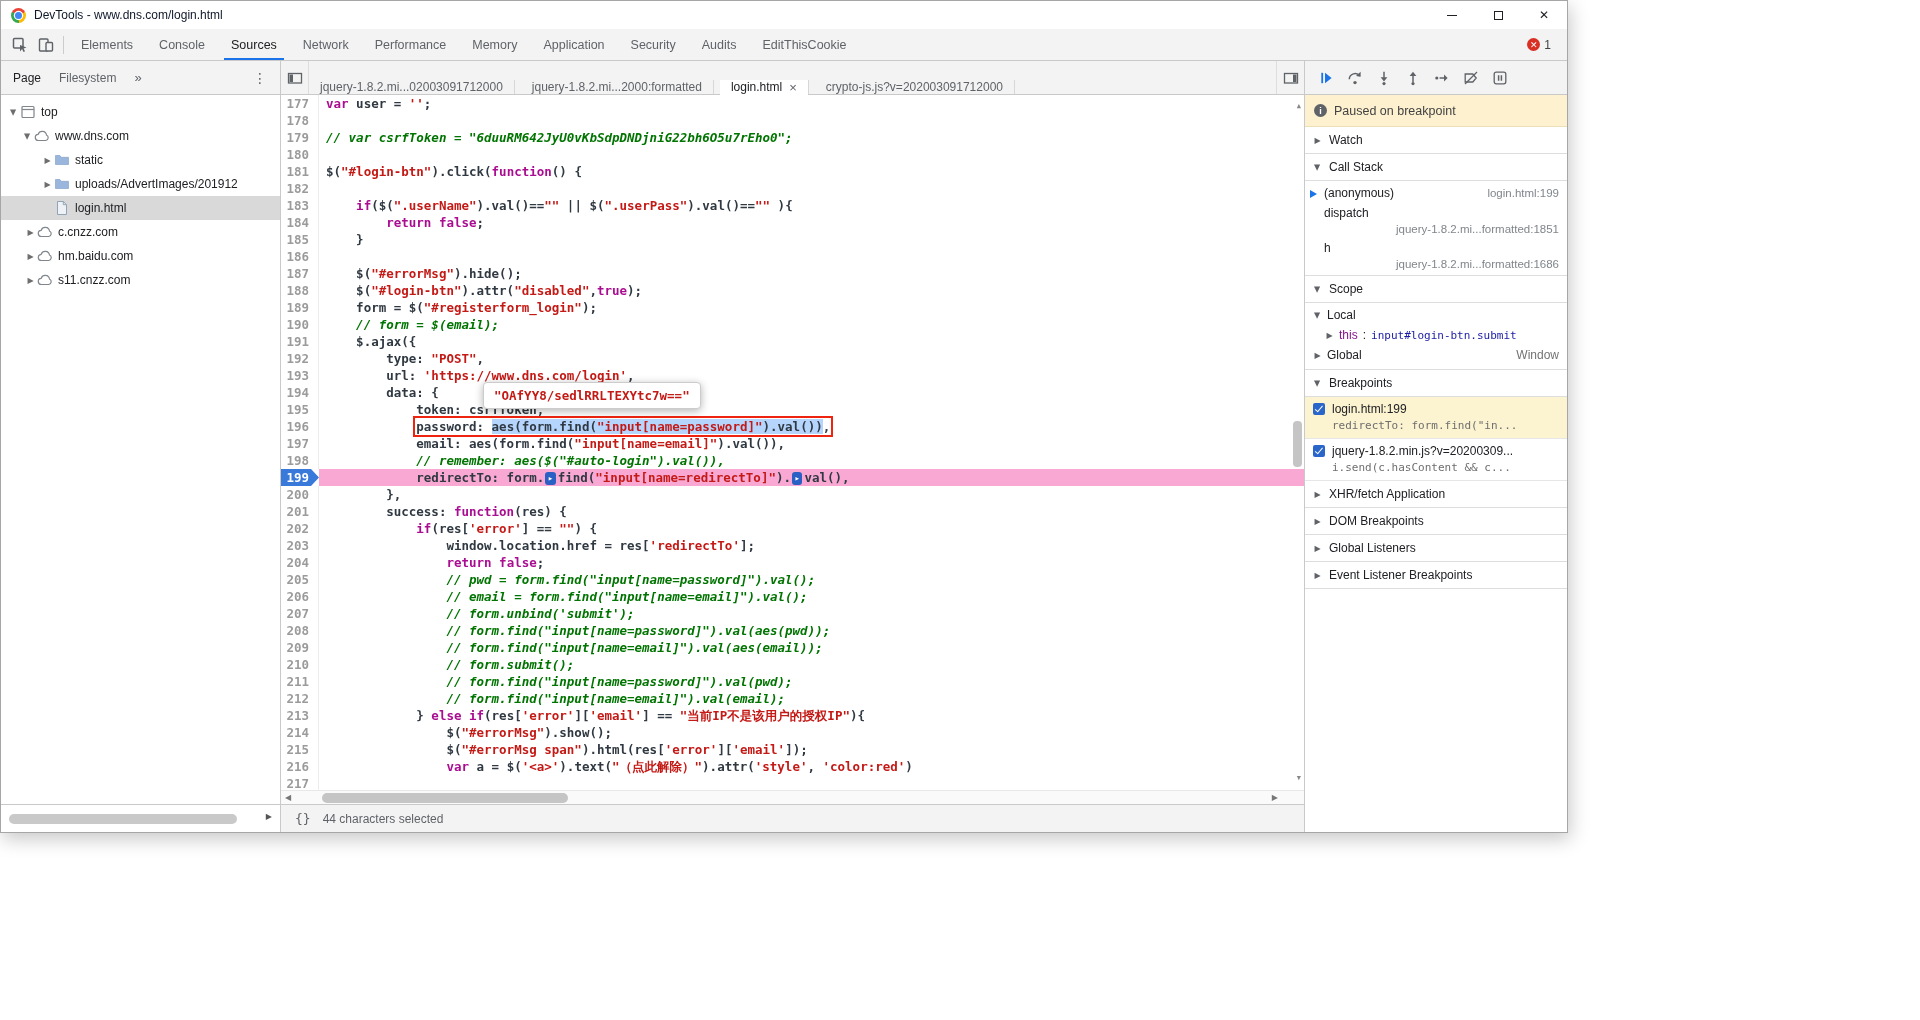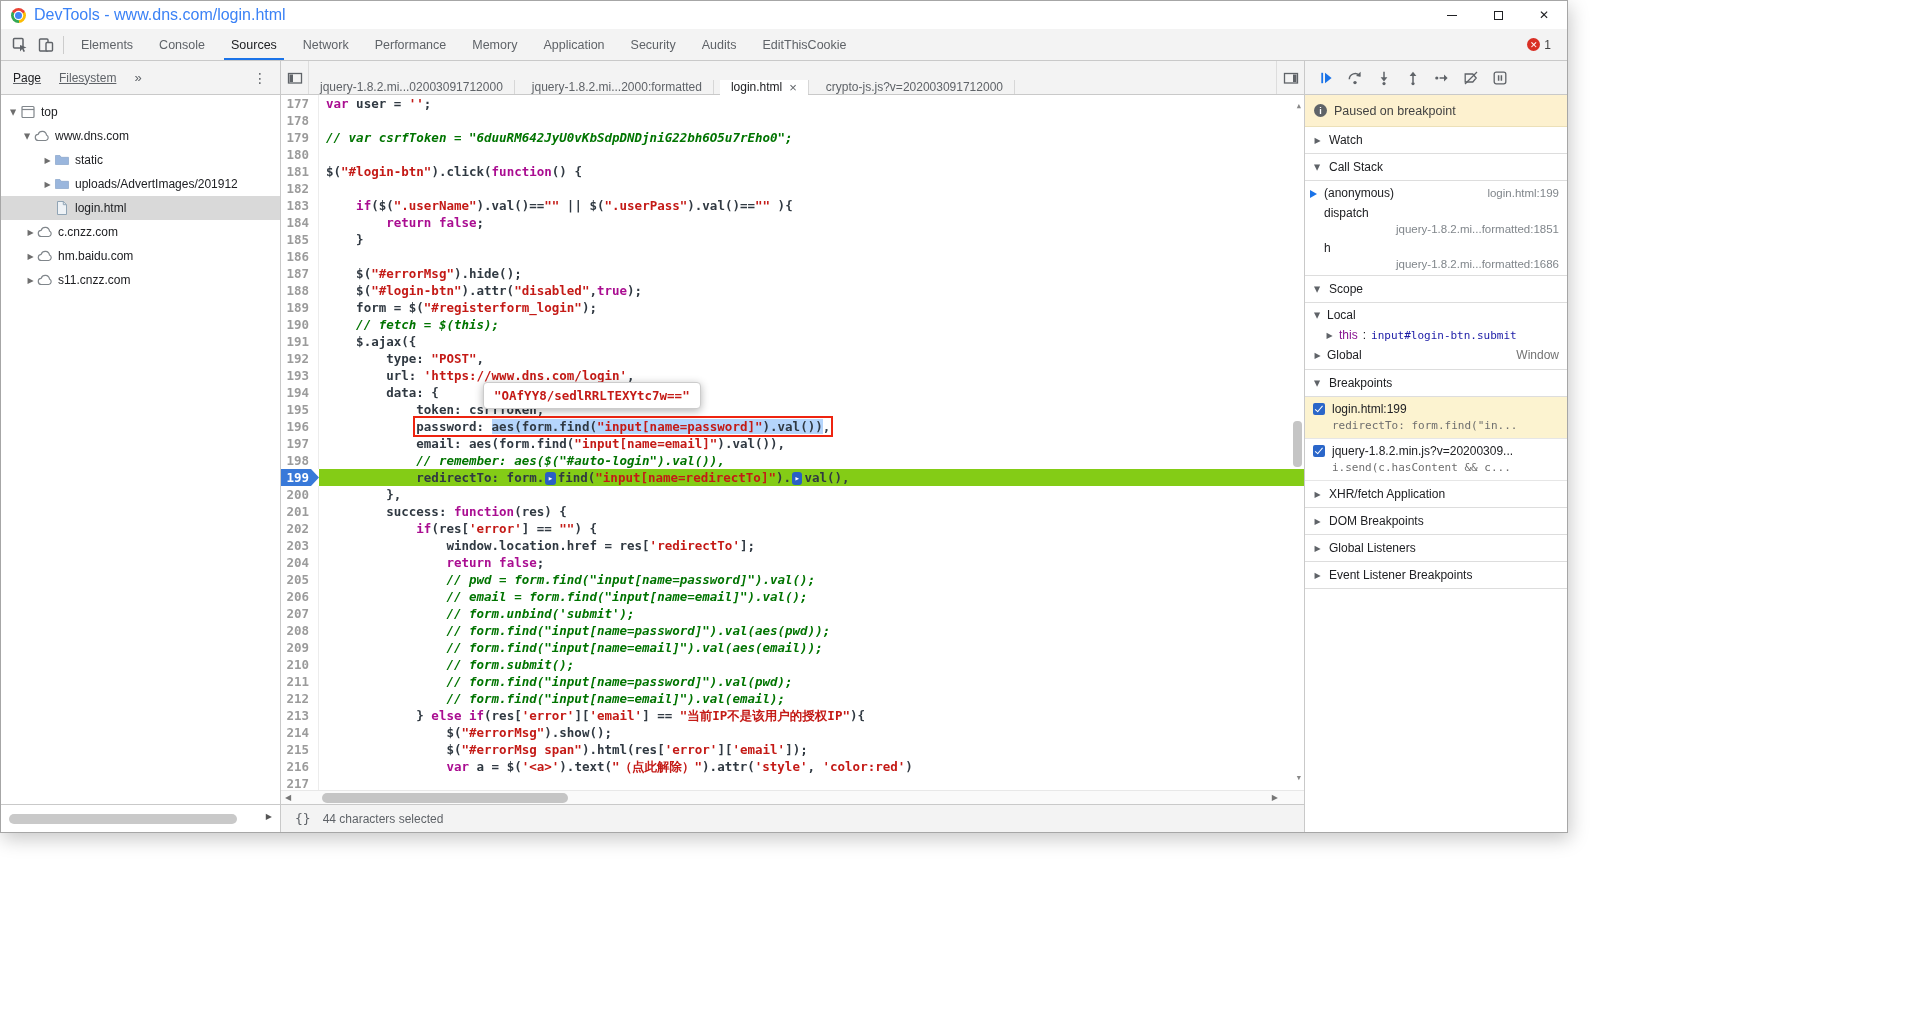--- a/index.html
+++ b/index.html
@@ -3,21 +3,21 @@
 <meta charset="utf-8">
 <style>
 *{margin:0;padding:0;box-sizing:border-box;}
 html,body{background:#fff;}
 body{font-family:"Liberation Sans","DejaVu Sans",sans-serif;font-size:12px;color:#202124;width:1920px;height:1020px;overflow:hidden;}
 .stage{position:relative;width:1920px;height:1020px;background:#fff;}
 .window{position:absolute;left:0;top:0;width:1568px;height:833px;background:#fff;border:1px solid #a6a6a6;box-shadow:2px 6px 18px rgba(0,0,0,.22);display:flex;flex-direction:column;}
 .titlebar{height:28px;flex:0 0 28px;background:#fff;display:flex;align-items:center;padding-left:10px;}
 .chrome-logo{width:15px;height:15px;border-radius:50%;background:conic-gradient(from -60deg,#ea4335 0 120deg,#fbbc05 120deg 240deg,#34a853 240deg 360deg);position:relative;margin-right:8px;flex:0 0 15px;}
 .chrome-logo::after{content:"";position:absolute;inset:4px;background:#4285f4;border-radius:50%;box-shadow:0 0 0 1.2px #fff;}
-.title{font-size:16px;color:#3b82f6;}
+.title{font-size:12px;color:#0f172a;}
 .wincontrols{margin-left:auto;display:flex;height:28px;}
 .wc{width:46px;display:flex;align-items:center;justify-content:center;color:#202124;font-size:12px;}
 .glyph-min{display:block;width:10px;border-top:1px solid #202124;}
 .glyph-max{display:block;width:9px;height:9px;border:1px solid #202124;}
 .toolbar{height:32px;flex:0 0 32px;background:#f3f3f3;border-bottom:1px solid #c9c9c9;display:flex;align-items:center;padding:0 6px;}
 .tbtn{width:26px;height:26px;display:flex;align-items:center;justify-content:center;}
 .tb-divider{width:1px;height:18px;background:#ccc;margin:0 4px;}
 .dt-tabs{display:flex;height:100%;align-items:stretch;}
 .dt-tab{display:flex;align-items:center;padding:0 13px;font-size:12.5px;color:#5f6368;position:relative;}
 .dt-tab.active{color:#202124;}
@@ -49,21 +49,21 @@
 .pane-icon.right{margin-left:auto;border-right:none;border-left:1px solid #ddd;}
 .ed-tablist{display:flex;align-items:flex-end;gap:6px;}
 .ed-tab{display:flex;align-items:center;padding:0 11px;border-right:1px solid #d7d7d7;font-size:12px;color:#5f6368;background:#f3f3f3;position:relative;}
 .ed-tab.active{background:#fff;color:#202124;}
 .ed-tab.active::after{content:"";position:absolute;left:0;right:0;bottom:-1px;height:1px;background:#fff;}
 .ed-close{margin-left:7px;color:#5f6368;font-size:13px;line-height:1;}
 .code-wrap{flex:1;position:relative;overflow:hidden;font-family:"DejaVu Sans Mono","Liberation Mono",monospace;font-size:12.5px;line-height:17px;cursor:text;background:#fff;font-weight:bold;}
 .cl{display:flex;height:17px;white-space:pre;}
 .ln{flex:0 0 38px;text-align:right;padding-right:9px;color:#9b9b9b;border-right:1px solid #ececec;user-select:none;}
 .ct{flex:1;padding-left:7px;}
-.cl.exec .ct{background:#84cc16;}
+.cl.exec .ct{background:#f9a8d4;}
 .cl.exec .ln{background:#3879d9;color:#fff;clip-path:polygon(0 0,30px 0,38px 50%,30px 100%,0 100%);border-right-color:transparent;}
 .tk-k{color:#aa0d91;}
 .tk-s{color:#c41a16;}
 .tk-c{color:#007400;font-style:italic;}
 .tk-p{color:#303942;}
 .redbox{outline:2px solid #ee2410;outline-offset:1px;}
 .selected{background:#b5d5fc;}
 .stepmark{display:inline-block;background:#2a5fc4;color:#fff;font-size:9px;line-height:13px;height:13px;padding:0 2.5px;border-radius:3px;margin:0 2px 0 1px;vertical-align:1px;font-style:normal;}
 .tooltip{position:absolute;left:202px;top:287px;background:#fff;border:1px solid #ccc;border-radius:4px;box-shadow:0 2px 8px rgba(0,0,0,.3);padding:4px 10px;color:#c41a16;z-index:6;white-space:pre;}
 .vthumb{position:absolute;right:2px;top:326px;width:9px;height:46px;background:#c5c5c5;border-radius:4px;}
@@ -163,21 +163,21 @@
         </span>
       </div>
     </div>
 
     <div class="content">
       <div class="center-col">
         <div class="cols">
 
           <div class="sidebar">
             <div class="side-tabs">
-              <span style="display:flex;gap:18px;text-decoration:underline;">
+              <span style="display:flex;gap:18px;">
                   <span class="side-tab active">Page</span>
                   <span class="side-tab">Filesystem</span>
                 </span>
               <span class="overflow-chev">»</span>
               <span class="side-menu">⋮</span>
             </div>
             <div class="tree">
                 <div class="trow" style="padding-left: 6px;">
                   <span class="ttri open">▶</span>
                   <span class="ticon">
@@ -293,21 +293,21 @@
                   <div class="cl"><span class="ln">180</span><span class="ct"></span></div>
                   <div class="cl"><span class="ln">181</span><span class="ct"><span class="tk-p">$(</span><span class="tk-s">"#login-btn"</span><span class="tk-p">).click(</span><span class="tk-k">function</span><span class="tk-p">() {</span></span></div>
                   <div class="cl"><span class="ln">182</span><span class="ct"></span></div>
                   <div class="cl"><span class="ln">183</span><span class="ct"><span class="tk-p">    </span><span class="tk-k">if</span><span class="tk-p">($(</span><span class="tk-s">".userName"</span><span class="tk-p">).val()==</span><span class="tk-s">""</span><span class="tk-p"> || $(</span><span class="tk-s">".userPass"</span><span class="tk-p">).val()==</span><span class="tk-s">""</span><span class="tk-p"> ){</span></span></div>
                   <div class="cl"><span class="ln">184</span><span class="ct"><span class="tk-p">        </span><span class="tk-k">return</span><span class="tk-p"> </span><span class="tk-k">false</span><span class="tk-p">;</span></span></div>
                   <div class="cl"><span class="ln">185</span><span class="ct"><span class="tk-p">    }</span></span></div>
                   <div class="cl"><span class="ln">186</span><span class="ct"></span></div>
                   <div class="cl"><span class="ln">187</span><span class="ct"><span class="tk-p">    $(</span><span class="tk-s">"#errorMsg"</span><span class="tk-p">).hide();</span></span></div>
                   <div class="cl"><span class="ln">188</span><span class="ct"><span class="tk-p">    $(</span><span class="tk-s">"#login-btn"</span><span class="tk-p">).attr(</span><span class="tk-s">"disabled"</span><span class="tk-p">,</span><span class="tk-k">true</span><span class="tk-p">);</span></span></div>
                   <div class="cl"><span class="ln">189</span><span class="ct"><span class="tk-p">    form = $(</span><span class="tk-s">"#registerform_login"</span><span class="tk-p">);</span></span></div>
-                  <div class="cl"><span class="ln">190</span><span class="ct"><span class="tk-c">    // fetch = $(this);</span></span></div>
+                  <div class="cl"><span class="ln">190</span><span class="ct"><span class="tk-c">    // form = $(email);</span></span></div>
                   <div class="cl"><span class="ln">191</span><span class="ct"><span class="tk-p">    $.ajax({</span></span></div>
                   <div class="cl"><span class="ln">192</span><span class="ct"><span class="tk-p">        type: </span><span class="tk-s">"POST"</span><span class="tk-p">,</span></span></div>
                   <div class="cl"><span class="ln">193</span><span class="ct"><span class="tk-p">        url: </span><span class="tk-s">'https://www.dns.com/login'</span><span class="tk-p">,</span></span></div>
                   <div class="cl"><span class="ln">194</span><span class="ct"><span class="tk-p">        data: {</span></span></div>
                   <div class="cl"><span class="ln">195</span><span class="ct"><span class="tk-p">            token: csrfToken,</span></span></div>
                   <div class="cl"><span class="ln">196</span><span class="ct"><span class="tk-p">            </span><span class="redbox"><span class="tk-p">password: </span><span class="selected"><span class="tk-p">aes(form.find(</span><span class="tk-s">"input[name=password]"</span><span class="tk-p">).val())</span></span><span class="tk-p">,</span></span></span></div>
                   <div class="cl"><span class="ln">197</span><span class="ct"><span class="tk-p">            email: aes(form.find(</span><span class="tk-s">"input[name=email]"</span><span class="tk-p">).val()),</span></span></div>
                   <div class="cl"><span class="ln">198</span><span class="ct"><span class="tk-c">            // remember: aes($("#auto-login").val()),</span></span></div>
                   <div class="cl exec"><span class="ln">199</span><span class="ct"><span class="tk-p">            redirectTo: form.</span><span class="stepmark">▸</span><span class="tk-p">find(</span><span class="tk-s">"input[name=redirectTo]"</span><span class="tk-p">).</span><span class="stepmark">▸</span><span class="tk-p">val(),</span></span></div>
                   <div class="cl"><span class="ln">200</span><span class="ct"><span class="tk-p">        },</span></span></div>

